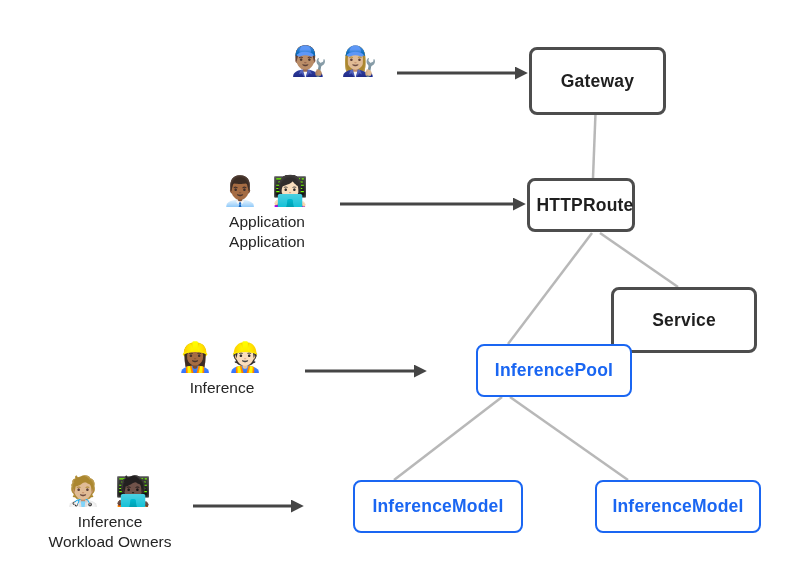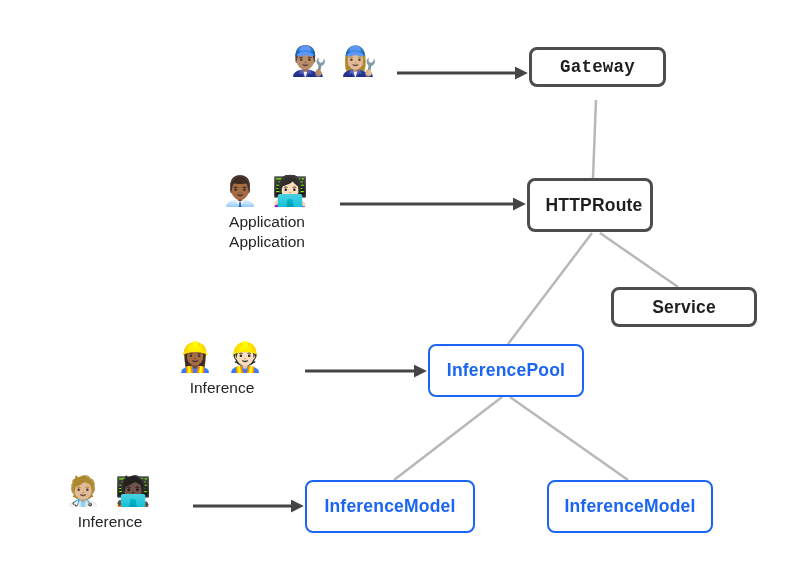--- a/index.html
+++ b/index.html
@@ -45,24 +45,25 @@
     letter-spacing: 0.2px;
     white-space: nowrap;
   }
   .node.dark {
     border: 3px solid var(--dark-border, #4d4d4d);
     color: var(--dark-text, #1f1f1f);
   }
   .node.blue {
     border: 2.5px solid var(--blue, #1a66f2);
     color: var(--blue, #1a66f2);
+    margin-left: 48px;
   }
-  #n-gateway        { left: 529px; top: 47px;  width: 137px; height: 40px; font-family: Liberation Mono, monospace; }
-  #n-httproute      { left: 527px; top: 178px; width: 126px; height: 54px; padding-left: 8px; }
-  #n-service        { left: 611px; top: 287px; width: 146px; height: 40px; }
+  #n-gateway        { left: 529px; top: 47px;  width: 137px; height: 68px; }
+  #n-httproute      { left: 527px; top: 178px; width: 108px; height: 54px; padding-left: 8px; }
+  #n-service        { left: 611px; top: 287px; width: 146px; height: 66px; }
   #n-inferencepool  { left: 428px; top: 344px; width: 156px; height: 53px; }
   #n-inferencemodel-1 { left: 305px; top: 480px; width: 170px; height: 53px; }
   #n-inferencemodel-2 { left: 547px; top: 480px; width: 166px; height: 53px; }
 
   .persona {
     position: absolute;
     transform: translateX(-50%);
     text-align: center;
   }
   .persona .emoji {
@@ -130,16 +131,17 @@
     <div class="emoji">👷🏾‍♀️ 👷🏻</div>
     <div class="plabel">
       <div>Inference</div>
     </div>
   </div>
 
   <div class="persona" id="p-workload-owners">
     <div class="emoji">🧑🏼‍⚕️ 🧑🏿‍💻</div>
     <div class="plabel">
       <div>Inference</div>
+      <div>Workload Owners</div>
     </div>
   </div>
 
 </div>
 
 </body></html>

